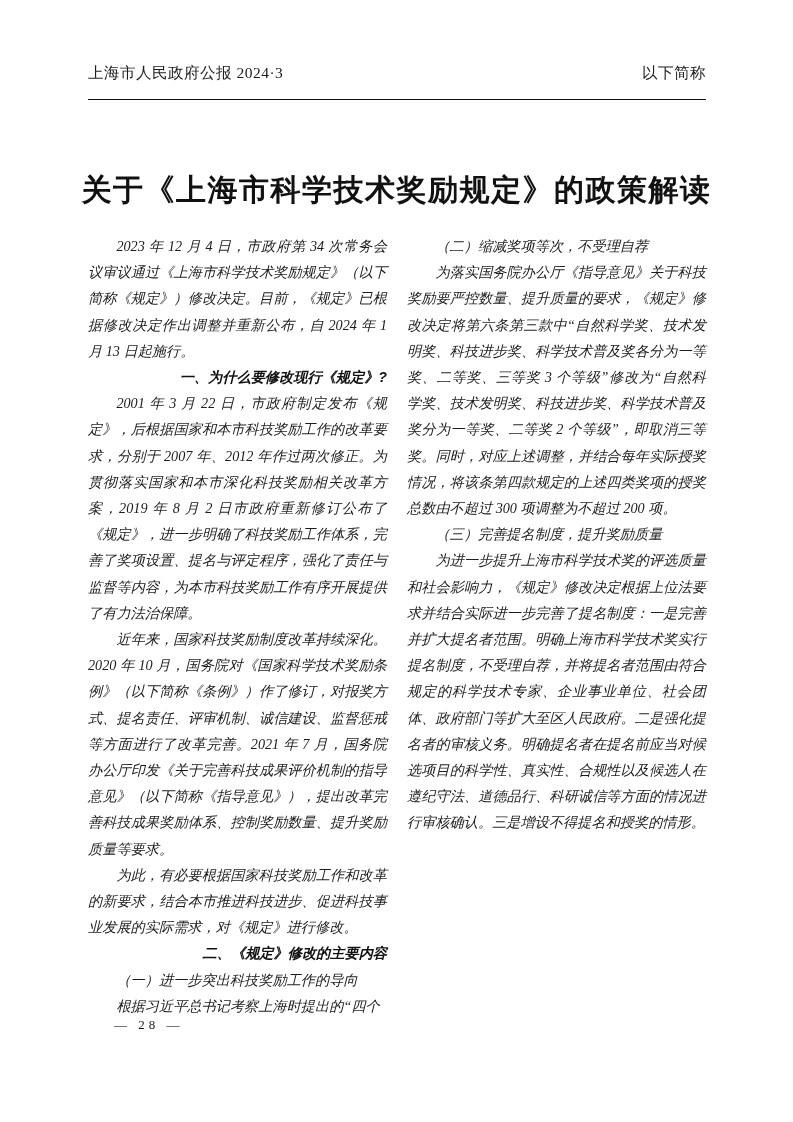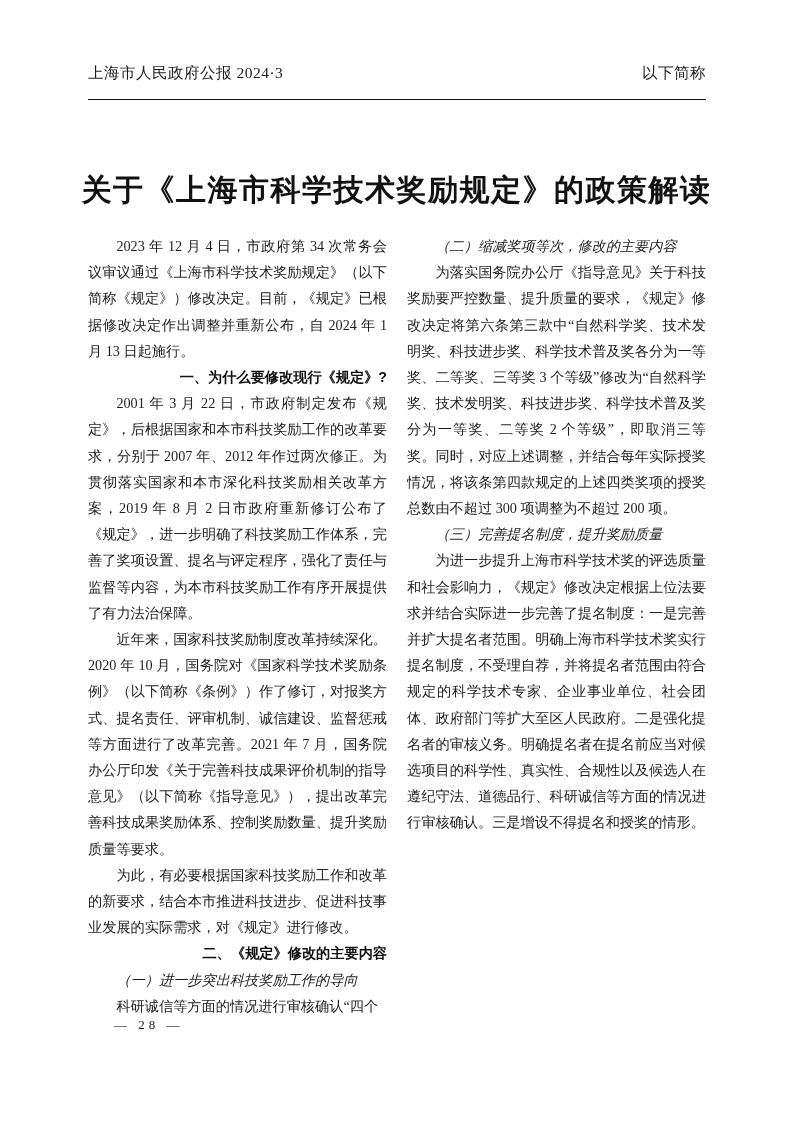--- a/index.html
+++ b/index.html
@@ -64,20 +64,21 @@
     flex: 1 1 0;
     min-width: 0;
   }
   .col p {
     margin: 0;
     font-size: 14.2px;
     line-height: 26.2px;
     text-align: justify;
     text-justify: inter-character;
     word-break: break-all;
+    font-style: italic;
   }
   .col p.p      { text-indent: 2em; }
   .col p.p-cont { text-indent: 0; }
   .col p.h1 {
     font-family: "Liberation Sans", "DejaVu Sans", sans-serif;
     font-weight: 700;
     text-indent: 2em;
     text-align: right;
     color: #111111;
   }
@@ -112,24 +113,24 @@
 
   <div class="columns">
     <div class="col" id="col-left">
         <p class="p">2023 年 12 月 4 日，市政府第 34 次常务会议审议通过《上海市科学技术奖励规定》（以下简称《规定》）修改决定。目前，《规定》已根据修改决定作出调整并重新公布，自 2024 年 1 月 13 日起施行。</p>
         <p class="h1">一、为什么要修改现行《规定》?</p>
         <p class="p">2001 年 3 月 22 日，市政府制定发布《规定》，后根据国家和本市科技奖励工作的改革要求，分别于 2007 年、2012 年作过两次修正。为贯彻落实国家和本市深化科技奖励相关改革方案，2019 年 8 月 2 日市政府重新修订公布了《规定》，进一步明确了科技奖励工作体系，完善了奖项设置、提名与评定程序，强化了责任与监督等内容，为本市科技奖励工作有序开展提供了有力法治保障。</p>
         <p class="p">近年来，国家科技奖励制度改革持续深化。2020 年 10 月，国务院对《国家科学技术奖励条例》（以下简称《条例》）作了修订，对报奖方式、提名责任、评审机制、诚信建设、监督惩戒等方面进行了改革完善。2021 年 7 月，国务院办公厅印发《关于完善科技成果评价机制的指导意见》（以下简称《指导意见》），提出改革完善科技成果奖励体系、控制奖励数量、提升奖励质量等要求。</p>
         <p class="p">为此，有必要根据国家科技奖励工作和改革的新要求，结合本市推进科技进步、促进科技事业发展的实际需求，对《规定》进行修改。</p>
         <p class="h1">二、《规定》修改的主要内容</p>
         <p class="h2">（一）进一步突出科技奖励工作的导向</p>
-        <p class="p">科研诚信等方面的情况进行审核确认“四个</p>
+        <p class="p">根据习近平总书记考察上海时提出的“四个</p>
       </div>
     <div class="col" id="col-right">
-        <p class="h2">（二）缩减奖项等次，修改的主要内容</p>
+        <p class="h2">（二）缩减奖项等次，不受理自荐</p>
         <p class="p">为落实国务院办公厅《指导意见》关于科技奖励要严控数量、提升质量的要求，《规定》修改决定将第六条第三款中“自然科学奖、技术发明奖、科技进步奖、科学技术普及奖各分为一等奖、二等奖、三等奖 3 个等级”修改为“自然科学奖、技术发明奖、科技进步奖、科学技术普及奖分为一等奖、二等奖 2 个等级”，即取消三等奖。同时，对应上述调整，并结合每年实际授奖情况，将该条第四款规定的上述四类奖项的授奖总数由不超过 300 项调整为不超过 200 项。</p>
         <p class="h2">（三）完善提名制度，提升奖励质量</p>
         <p class="p">为进一步提升上海市科学技术奖的评选质量和社会影响力，《规定》修改决定根据上位法要求并结合实际进一步完善了提名制度：一是完善并扩大提名者范围。明确上海市科学技术奖实行提名制度，不受理自荐，并将提名者范围由符合规定的科学技术专家、企业事业单位、社会团体、政府部门等扩大至区人民政府。二是强化提名者的审核义务。明确提名者在提名前应当对候选项目的科学性、真实性、合规性以及候选人在遵纪守法、道德品行、科研诚信等方面的情况进行审核确认。三是增设不得提名和授奖的情形。</p>
       </div>
   </div>
 
   <div class="footer">
     <span>— 28 —</span>
   </div>
 

